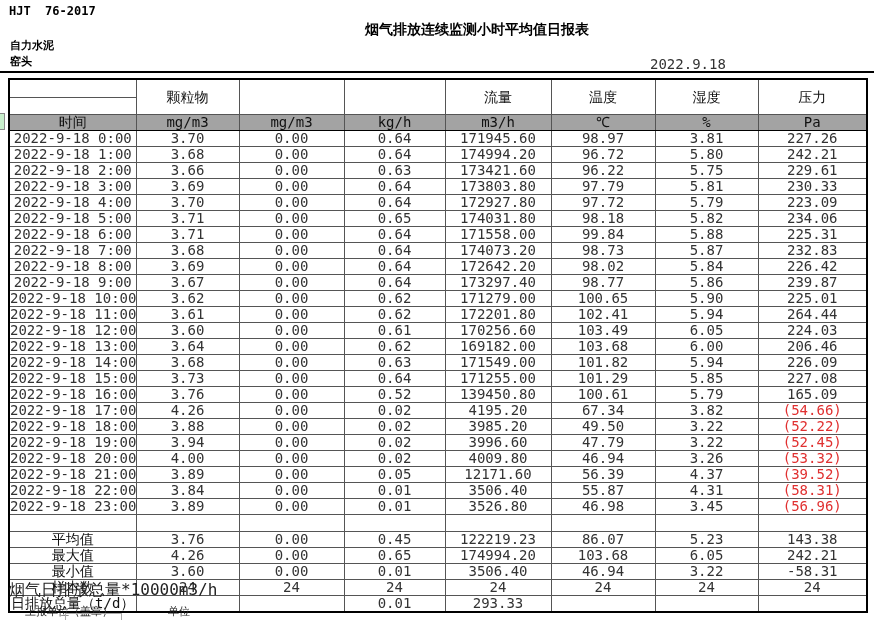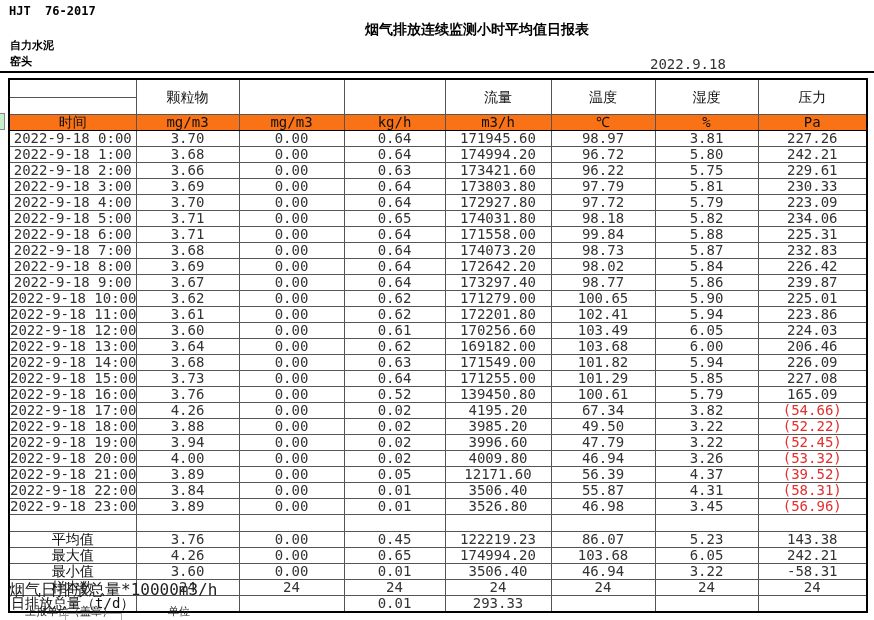--- a/index.html
+++ b/index.html
@@ -12,21 +12,21 @@
   #report-date{position:absolute;left:650px;top:56px;font-size:14px;color:#333;}
   #top-rule{position:absolute;left:0px;top:71px;width:874px;height:2px;background:#000;}
   #edge-frag{position:absolute;left:0;top:113px;width:4px;height:15px;background:#c8efcc;border:1px solid #888;border-left:none;}
   table{position:absolute;left:8px;top:78px;width:858px;border-collapse:collapse;table-layout:fixed;
         font-size:14px;}
   th,td{border:1px solid #555;padding:0;text-align:center;vertical-align:middle;
         overflow:hidden;white-space:nowrap;height:15px;line-height:13px;color:#333;}
   th{font-weight:normal;color:#111;}
   thead tr.gh1 th{height:17px;}
   thead tr.gh2 th{height:16px;}
-  thead tr.green th{background:#f97316;height:15px;}
+  thead tr.green th{background:#a3a3a3;height:15px;}
   table{border:2px solid #000;}
   thead tr.green th{border-bottom:1px solid #000;}
   tr.spacer td{height:16px;}
   td.red{color:#e03030;}
   tbody tr.summary td:first-child{color:#111;}
   #footer-line1{position:absolute;left:9px;top:580px;font-size:16px;color:#222;}
   #footer-line2{position:absolute;left:9px;top:604px;font-size:11px;color:#222;padding-left:16px;}
   #footer-unit{position:absolute;left:168px;top:604px;font-size:11px;color:#222;}
   #sign-box{position:absolute;left:65px;top:613px;width:55px;height:10px;border:1px solid #aaa;border-bottom:none;}
 </style>
@@ -190,21 +190,21 @@
           <td>225.01</td>
         </tr>
         <tr>
           <td>2022-9-18 11:00</td>
           <td>3.61</td>
           <td>0.00</td>
           <td>0.62</td>
           <td>172201.80</td>
           <td>102.41</td>
           <td>5.94</td>
-          <td>223.86</td>
+          <td>264.44</td>
         </tr>
         <tr>
           <td>2022-9-18 12:00</td>
           <td>3.60</td>
           <td>0.00</td>
           <td>0.61</td>
           <td>170256.60</td>
           <td>103.49</td>
           <td>6.05</td>
           <td>224.03</td>

